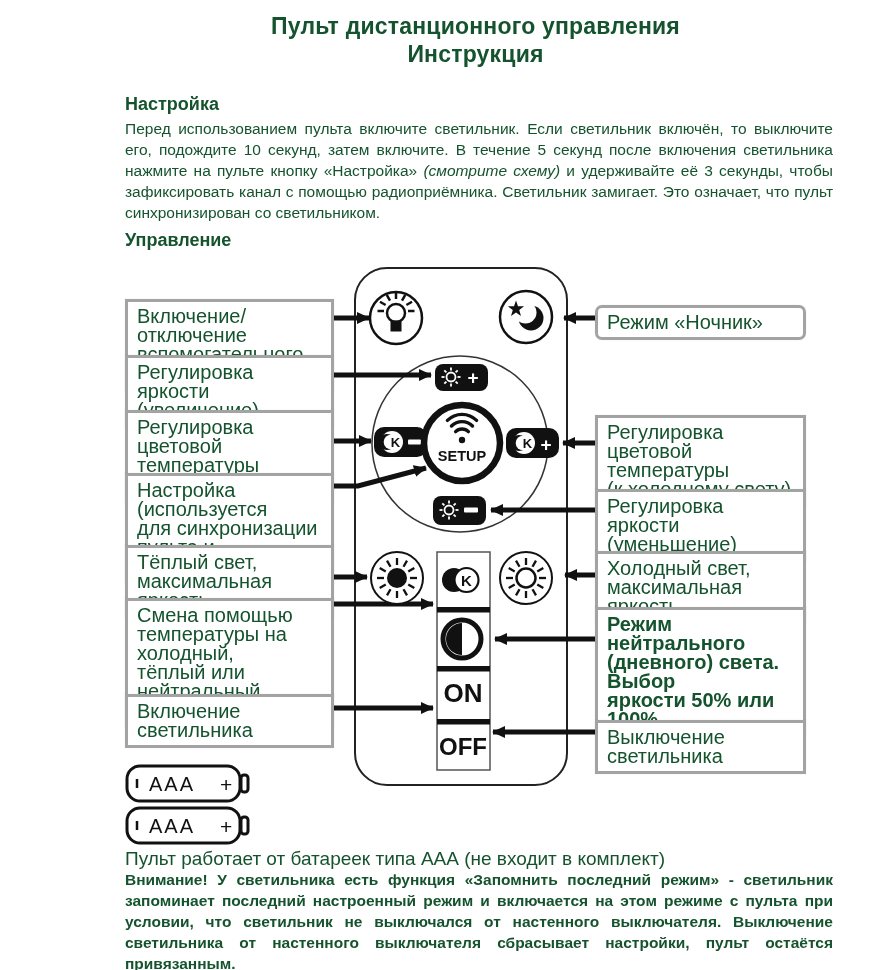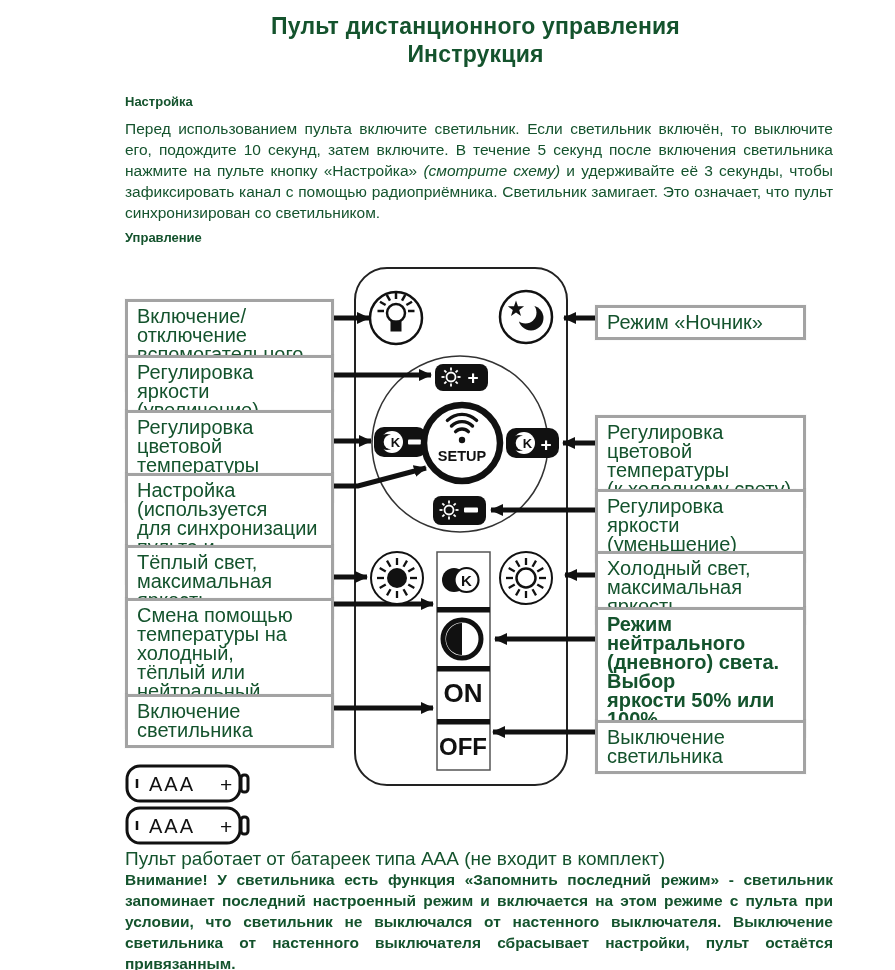--- a/index.html
+++ b/index.html
@@ -5,21 +5,21 @@
   html,body{margin:0;padding:0;background:#fff;}
   .page{
     position:relative; width:895px; height:970px; background:#fff;
     font-family:"Liberation Sans", sans-serif; color:#14532d; overflow:hidden;margin-left:28px;
   }
   .abs{position:absolute;}
   .title{
     left:0; right:0; top:12px; text-align:center;
     font-size:23px; font-weight:bold; line-height:28px; letter-spacing:.2px;
   }
-  .heading{font-size:13px; font-weight:bold;}
+  .heading{font-size:18px; font-weight:bold;}
   .bodytext{
     width:708px; font-size:15.5px; line-height:21px; text-align:justify;
   }
   .bodytext .it{font-style:italic;}
   .warning{font-weight:bold;}
   .callout{
     position:absolute; width:186px; background:#fff;
     border:3px solid #a3a3a3; padding:5px 8px 5px 9px;
     font-size:20px; line-height:19px; white-space:pre-line;
     box-shadow:0 0 0 1px rgba(0,0,0,0.02);
@@ -266,21 +266,21 @@
 для синхронизации пульта и
 светильника)</div>
   <div class="callout" style="left:97px; top:545px;">Тёплый свет,
 максимальная яркость</div>
   <div class="callout" style="left:97px; top:598px;">Смена помощью
 температуры на холодный,
 тёплый или нейтральный
 (дневной) свет</div>
   <div class="callout" style="left:97px; top:694px;">Включение светильника</div>
 
-  <div class="callout right" style="left:567px; top:305px;">Режим «Ночник»</div>
+  <div class="callout right" style="left:567px; top:305px;border-radius:7px;">Режим «Ночник»</div>
   <div class="callout right" style="left:567px; top:415px;">Регулировка цветовой
 температуры
 (к холодному свету)</div>
   <div class="callout right" style="left:567px; top:489px;">Регулировка яркости
 (уменьшение)</div>
   <div class="callout right" style="left:567px; top:551px;">Холодный свет,
 максимальная яркость</div>
   <div class="callout right" style="left:567px; top:607px;font-weight:bold;">Режим нейтрального
 (дневного) света. Выбор
 яркости 50% или 100%.</div>

